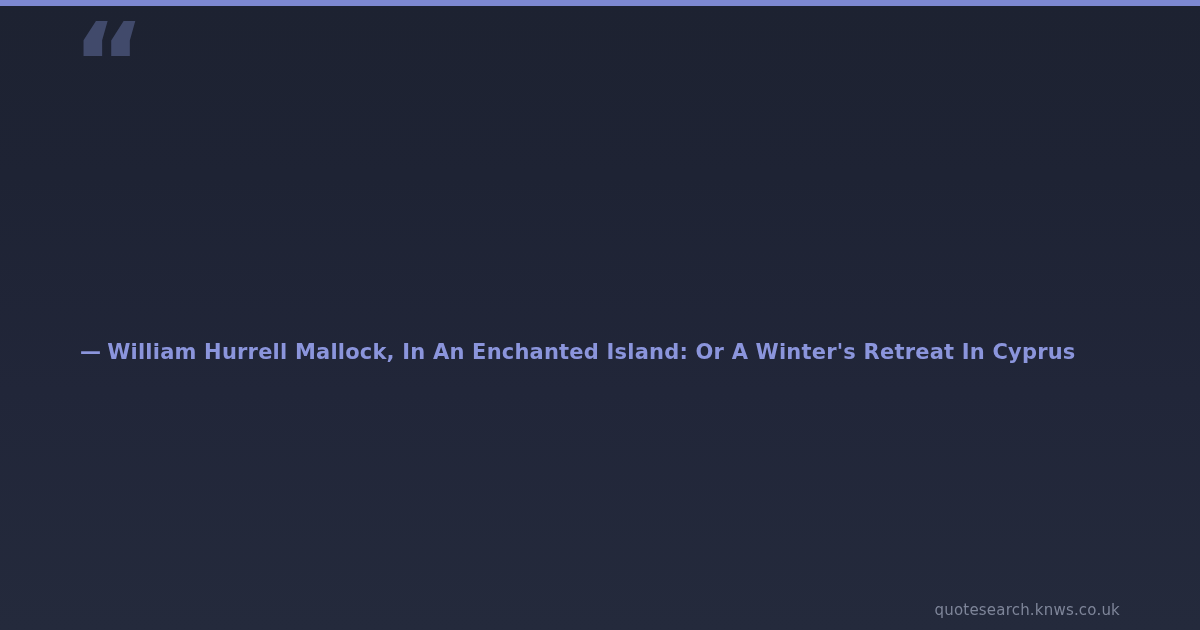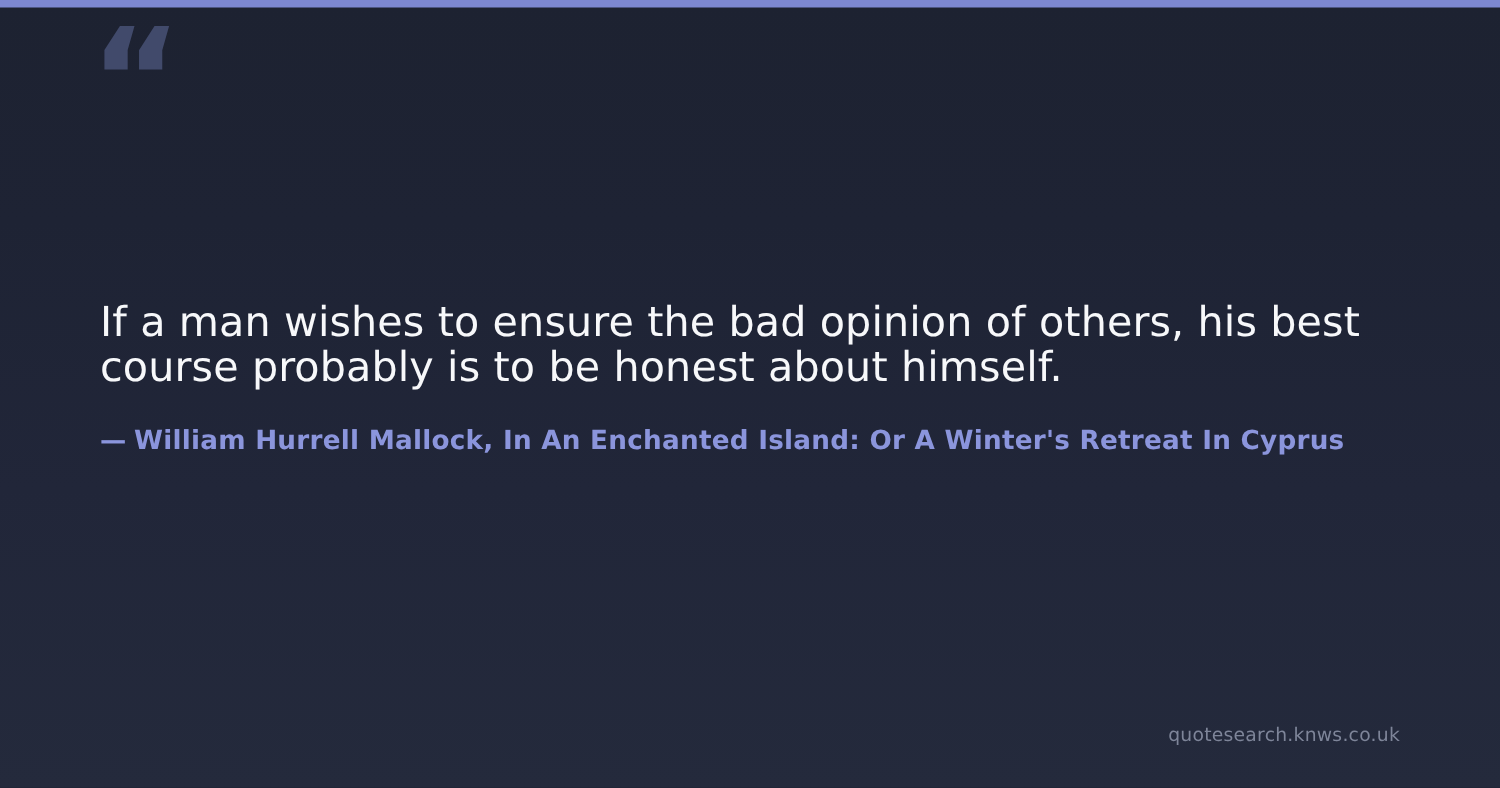--- a/index.html
+++ b/index.html
@@ -79,40 +79,37 @@
     color: #8b95dc;
     letter-spacing: 0.2px;
   }
   .attribution .dash {
     margin-right: 6px;
   }
 
   .watermark {
     position: absolute;
     right: 80px;
-    bottom: 32px;
+    bottom: 10px;
     font-size: 15px;
     line-height: 20px;
     font-weight: 400;
     color: #7e8599;
     letter-spacing: 0.2px;
   }
 </style>
 </head>
 <body>
 
 <div class="card">
 
   <div class="top-accent"></div>
 
   <div class="quote-mark">“</div>
 
-  <div class="quote-block">
-    <p class="quote-text">If a man wishes to ensure the bad opinion of others, his best course probably is to be honest about himself.</p>
-  </div>
 
   <div class="attribution">
     <span class="dash">—</span><span>William Hurrell Mallock, In An Enchanted Island: Or A Winter's Retreat In Cyprus</span>
   </div>
 
   <div class="watermark">quotesearch.knws.co.uk</div>
 
 </div>
 
 </body></html>

